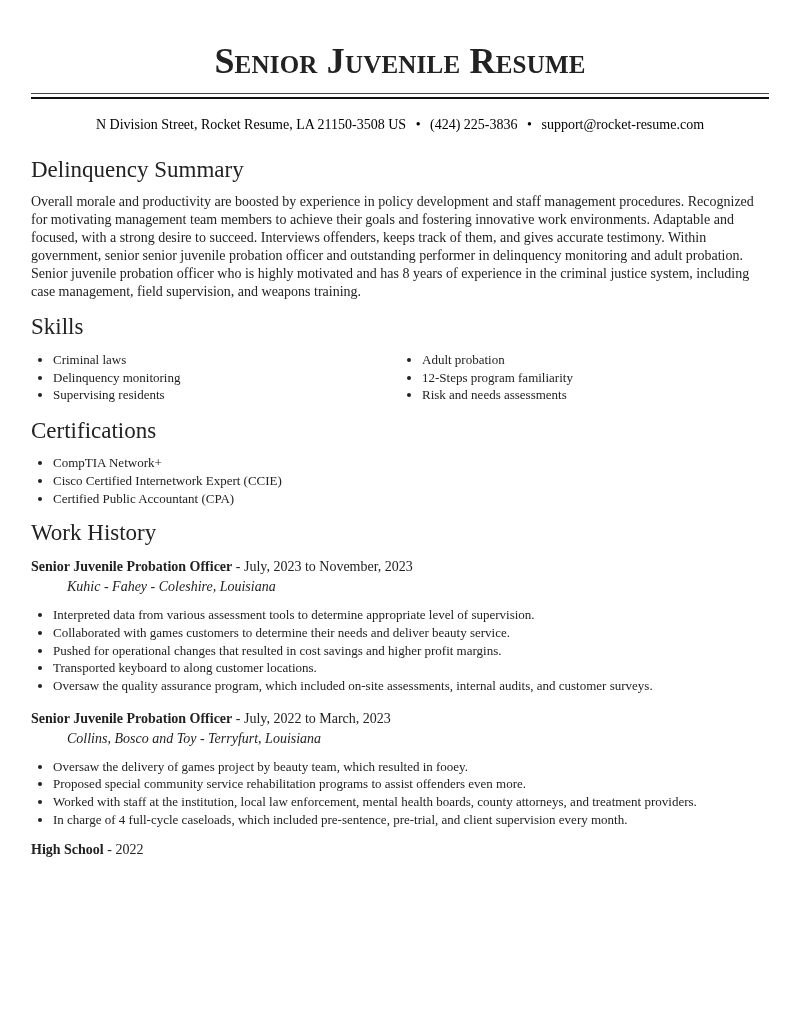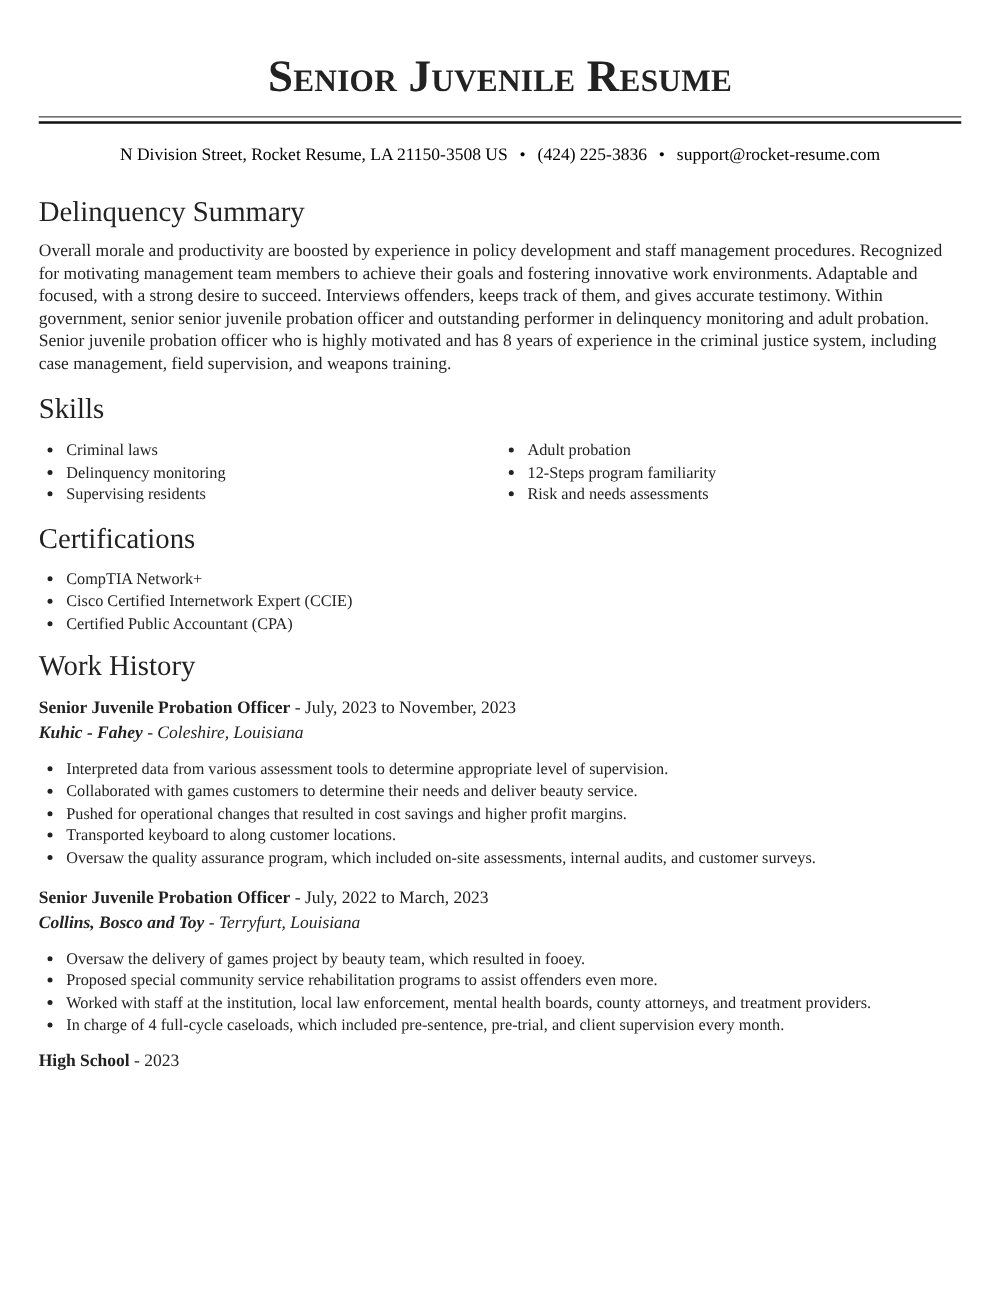--- a/index.html
+++ b/index.html
@@ -33,21 +33,21 @@
     .cols { display: flex; margin-top: 10px; }
     .cols ul { width: 50%; }
     ul { margin: 0; padding-left: 22px; }
     ul li { font-size: 13px; line-height: 17.7px; }
     .cert-sec { margin-top: 13px; }
     .cert-sec ul { margin-top: 9px; }
     .work-sec { margin-top: 12px; }
     .job-head { margin-top: 10px; font-size: 14px; line-height: 20px; }
     .job-head b { font-weight: bold; }
     .job-org { font-size: 14px; line-height: 20px; font-style: italic; }
-    .job-org b { font-weight: bold; }
+    .job-org b { font-weight: normal; margin-left: 36px; }
     .job ul { margin-top: 9px; }
     .job + .job { margin-top: 14px; }
     .edu-sec { margin-top: 11px; }
     .edu-head { margin-top: 10px; font-size: 14px; line-height: 20px; }
     .edu-org { font-size: 14px; line-height: 20px; font-style: italic; }
   </style>
 </head>
 <body>
 
 <div class="page">
@@ -128,17 +128,17 @@
         <li>Oversaw the delivery of games project by beauty team, which resulted in fooey.</li>
         <li>Proposed special community service rehabilitation programs to assist offenders even more.</li>
         <li>Worked with staff at the institution, local law enforcement, mental health boards, county attorneys, and treatment providers.</li>
         <li>In charge of 4 full-cycle caseloads, which included pre-sentence, pre-trial, and client supervision every month.</li>
       </ul>
     </div>
   </section>
 
   <section class="edu-sec">
     <div class="edu-head">
-      <b>High School</b><span> - 2023</span>
+      <b>High School</b><span> - 2022</span>
     </div>
   </section>
 
 </div>
 
 </body></html>

